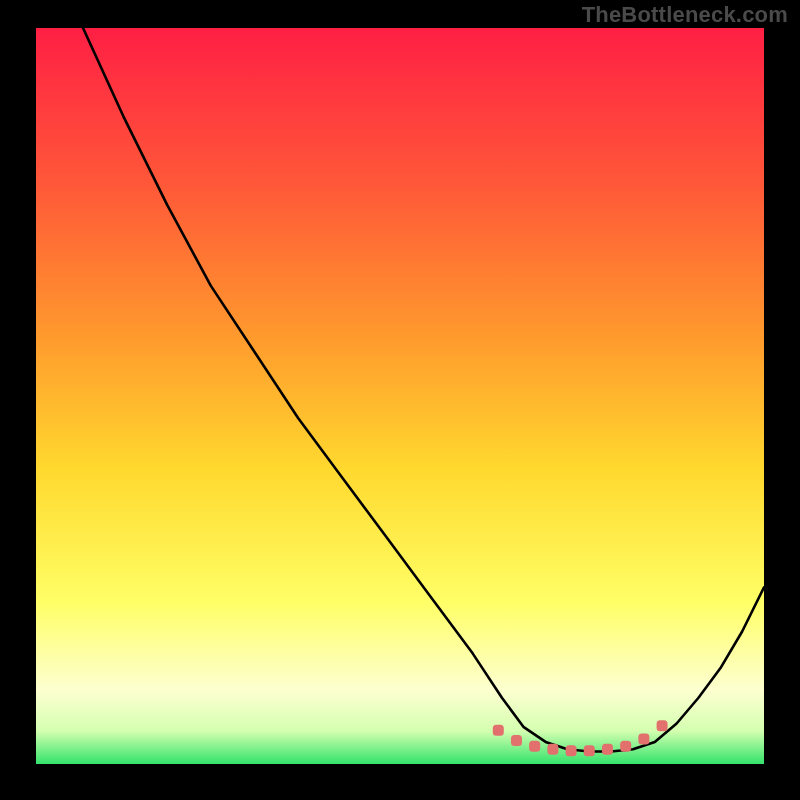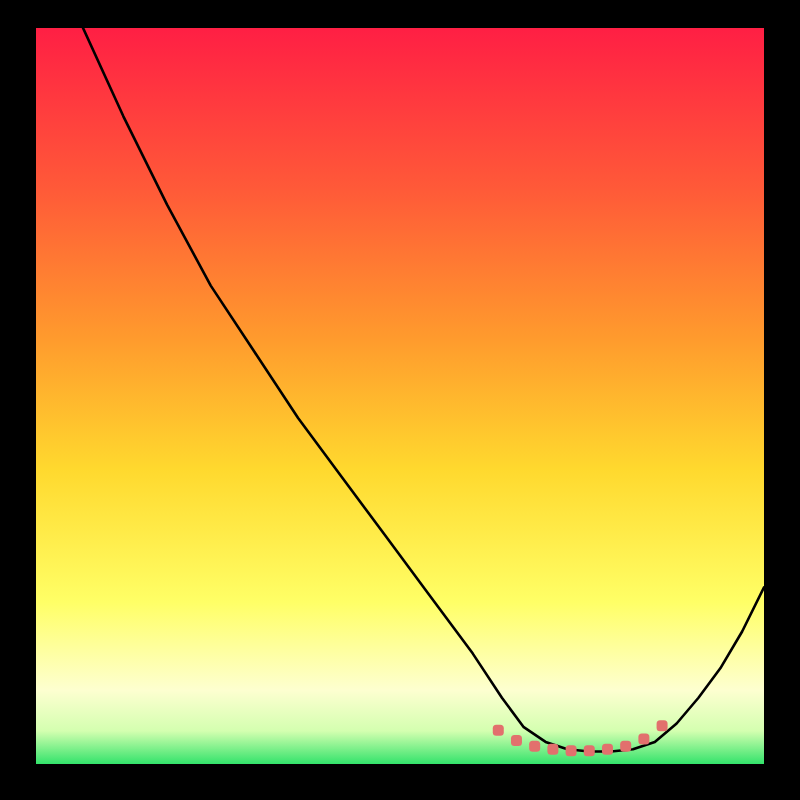--- a/index.html
+++ b/index.html
@@ -36,20 +36,21 @@
   .plot-area svg {
     display: block;
     width: 100%;
     height: 100%;
   }
 </style>
 </head>
 <body>
 
 <div class="frame">
+  <div class="watermark">TheBottleneck.com</div>
 
   <div class="plot-area">
     <svg viewBox="0 0 728 736" preserveAspectRatio="none">
       <defs>
         <linearGradient id="bg-grad" x1="0" y1="0" x2="0" y2="1">
           <stop offset="0" stop-color="#ff1f44"></stop>
           <stop offset="0.22" stop-color="#ff5a38"></stop>
           <stop offset="0.42" stop-color="#ff9a2d"></stop>
           <stop offset="0.60" stop-color="#ffd92e"></stop>
           <stop offset="0.78" stop-color="#ffff66"></stop>

